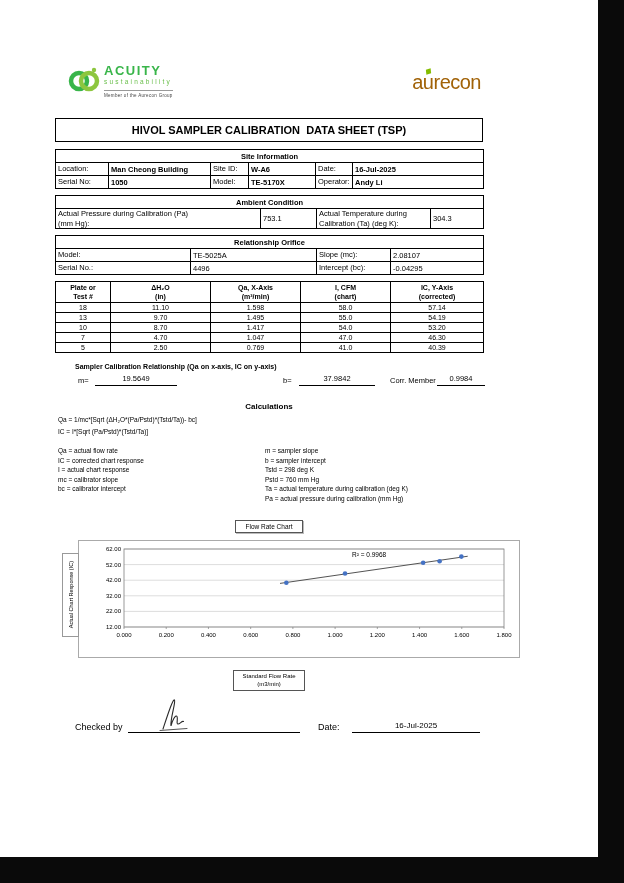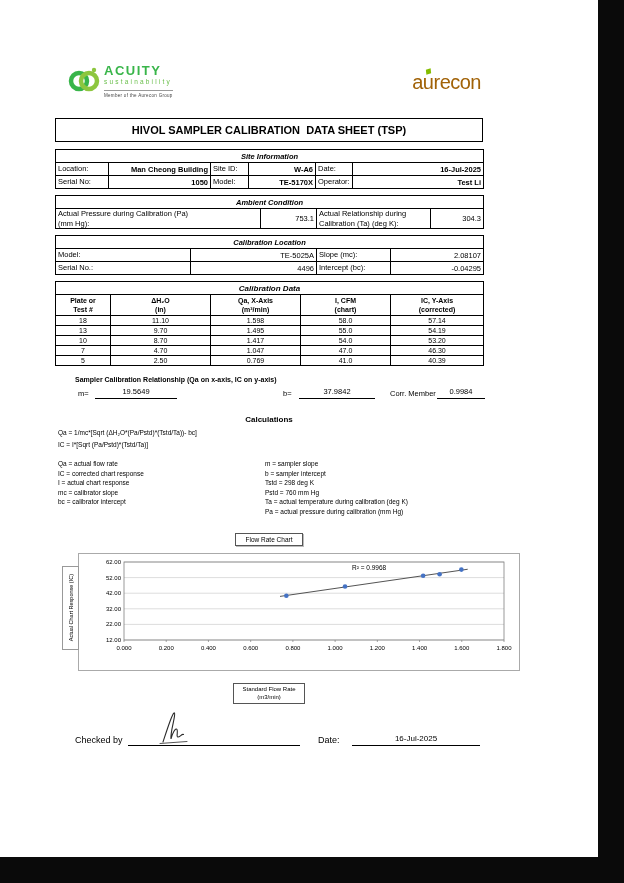--- a/index.html
+++ b/index.html
@@ -19,23 +19,23 @@
   .aurecon{position:absolute;right:2px;top:7px;font-weight:normal;font-size:20px;letter-spacing:-.5px;color:#a16207;}
   .aurecon-mark{position:absolute;left:14px;top:-2px;width:5px;height:5px;background:#84BD00;transform:rotate(-18deg) skewX(-12deg);}
 
   
   .title-box{margin-top:12px;border:1.5px solid #000;height:22px;line-height:22px;text-align:center;
              font-weight:bold;font-size:11px;white-space:pre;}
 
   
   .tbl{border-collapse:collapse;width:428px;table-layout:fixed;margin-top:6px;border:1.5px solid #000;}
   .tbl td{border:1px solid #000;padding:0 2px;font-size:7.5px;height:12px;overflow:hidden;vertical-align:middle;}
-  .sec{font-weight:bold;font-size:8px;text-align:center;height:12px;font-style:italic;}
+  .sec{font-weight:bold;font-size:8px;text-align:center;height:12px;}
   .lbl{font-weight:normal;white-space:pre-line;line-height:9.5px;}
-  .c{text-align:right;}
+  .c{text-align:left;}
   .b{font-weight:bold;}
   .tall{height:26px;}
   .caldata td{text-align:center;font-size:7px;height:9px;padding:0 1px;line-height:9px;}
   .caldata td.hdr{font-weight:bold;white-space:pre-line;height:20px;line-height:9.5px;}
   .caldata td.sec{height:12px;font-size:8px;}
 
   
   .rel{margin-top:10px;}
   .rel-heading{margin-left:20px;font-weight:bold;font-size:7px;}
   .rel-values{position:relative;height:15px;margin-top:4px;font-size:7.5px;}
@@ -118,57 +118,57 @@
         <td class="c b">W-A6</td>
         <td class="lbl">Date:</td>
         <td class="c b">16-Jul-2025</td>
       </tr>
       <tr>
         <td class="lbl">Serial No:</td>
         <td class="c b">1050</td>
         <td class="lbl">Model:</td>
         <td class="c b">TE-5170X</td>
         <td class="lbl">Operator:</td>
-        <td class="c b">Test Li</td>
+        <td class="c b">Andy Li</td>
       </tr>
     </tbody>
       </table>
 
     <table class="tbl">
       <colgroup>
           <col style="width:205px">
           <col style="width:56px">
           <col style="width:114px">
           <col style="width:53px">
         </colgroup>
       <tbody>
           <tr>
         <td colspan="4" class="sec">Ambient Condition</td>
       </tr>
       <tr>
         <td class="lbl tall">Actual Pressure during Calibration (Pa)
 (mm Hg):</td>
         <td class="c tall">753.1</td>
-        <td class="lbl tall">Actual Relationship during
+        <td class="lbl tall">Actual Temperature during
 Calibration (Ta) (deg K):</td>
         <td class="c tall">304.3</td>
       </tr>
     </tbody>
       </table>
 
     <table class="tbl">
       <colgroup>
           <col style="width:135px">
           <col style="width:126px">
           <col style="width:74px">
           <col style="width:93px">
         </colgroup>
       <tbody>
           <tr>
-        <td colspan="4" class="sec">Calibration Location</td>
+        <td colspan="4" class="sec">Relationship Orifice</td>
       </tr>
       <tr>
         <td class="lbl">Model:</td>
         <td class="c">TE-5025A</td>
         <td class="lbl">Slope (mc):</td>
         <td class="c">2.08107</td>
       </tr>
       <tr>
         <td class="lbl">Serial No.:</td>
         <td class="c">4496</td>
@@ -180,23 +180,20 @@
 
     <table class="tbl caldata">
       <colgroup>
           <col style="width:55px">
           <col style="width:100px">
           <col style="width:90px">
           <col style="width:90px">
           <col style="width:93px">
         </colgroup>
       <tbody>
-          <tr>
-        <td colspan="5" class="sec">Calibration Data</td>
-      </tr>
       <tr>
         <td class="hdr">Plate or
 Test #</td>
         <td class="hdr">ΔH₂O
 (in)</td>
         <td class="hdr">Qa, X-Axis
 (m³/min)</td>
         <td class="hdr">I, CFM
 (chart)</td>
         <td class="hdr">IC, Y-Axis

